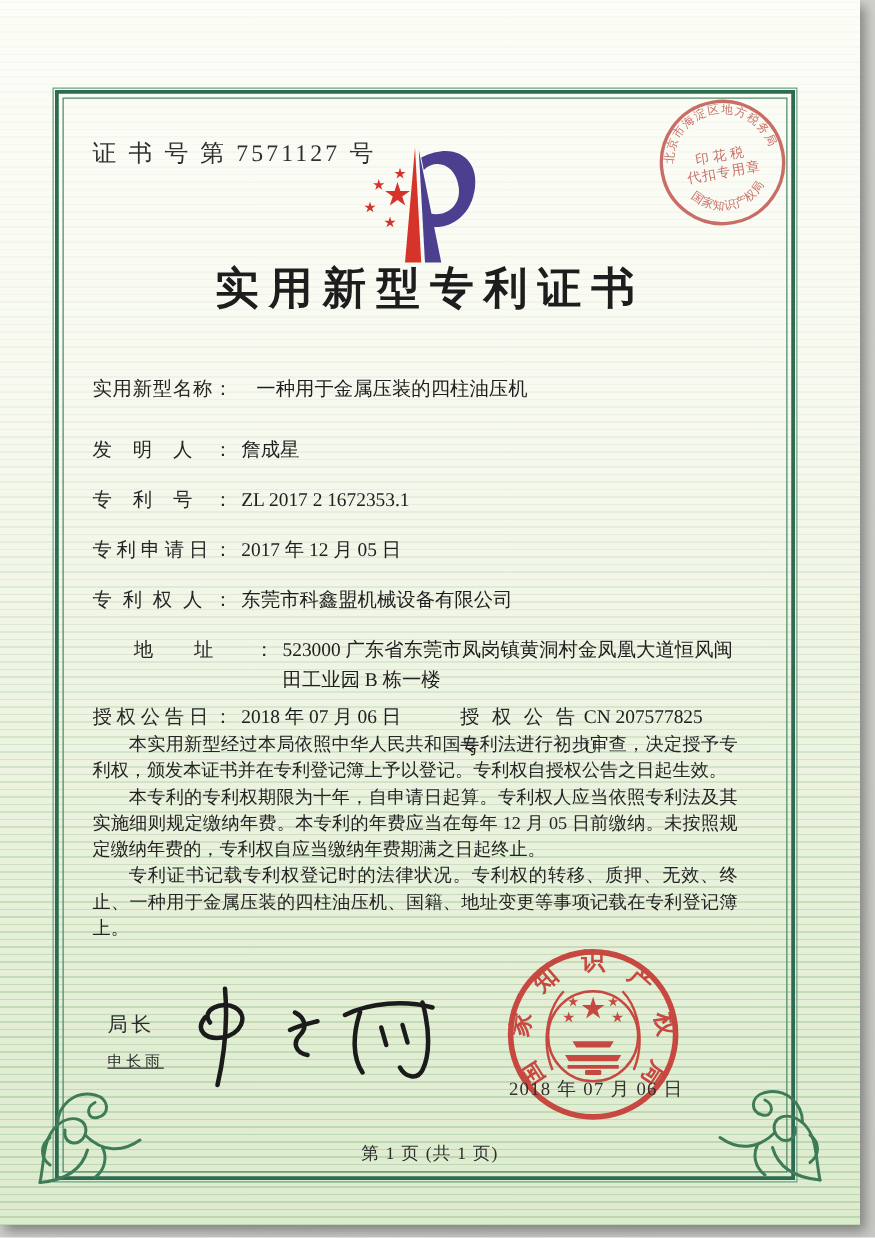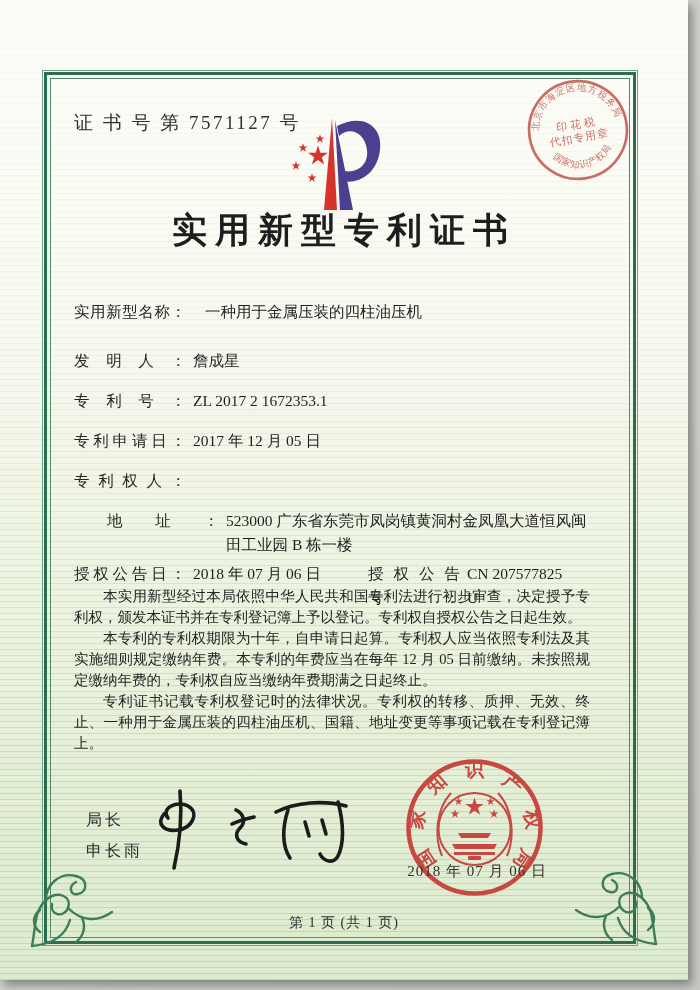--- a/index.html
+++ b/index.html
@@ -49,21 +49,21 @@
   }
   .f-value{flex:1;padding-left:7px;color:#1f1f1f;font-family:Liberation Serif, serif;}
   .grant-no-group{position:absolute;left:294px;top:0;display:flex;width:206px;}
   .grant-no-group .f-label{width:92px;}
   .body-text{
     position:absolute;left:74px;top:586px;width:516px;
     font-size:14.5px;line-height:21px;text-align:justify;color:#242424;
   }
   .body-text p{margin:0;text-indent:2em;}
   .sig-title{position:absolute;left:86px;top:810px;font-size:16px;letter-spacing:3px;color:#2b2b2b;}
-  .sig-name{position:absolute;left:86px;top:841px;font-size:16px;letter-spacing:3px;color:#2b2b2b;}
+  .sig-name{position:absolute;left:86px;top:841px;font-size:12px;letter-spacing:3px;color:#2b2b2b;text-decoration:underline;}
   .signature-svg{position:absolute;left:142px;top:786px;}
   .seal-svg{position:absolute;left:402px;top:755px;opacity:.88;}
   .seal-date{
     position:absolute;left:398px;top:862px;width:158px;text-align:center;
     font-size:15px;letter-spacing:1px;color:#35302e;
   }
   .tax-stamp{position:absolute;left:526px;top:78px;transform:rotate(-10deg);opacity:.85;}
   .ornament-left{position:absolute;left:26px;top:856px;}
   .ornament-right{position:absolute;left:570px;top:854px;transform:scaleX(-1);}
   .footer{
@@ -144,20 +144,21 @@
     <div class="field-row fr-3">
       <span class="f-label">专利号：</span>
       <span class="f-value">ZL 2017 2 1672353.1</span>
     </div>
     <div class="field-row fr-4">
       <span class="f-label">专利申请日：</span>
       <span class="f-value">2017 年 12 月 05 日</span>
     </div>
     <div class="field-row fr-5">
       <span class="f-label">专利权人：</span>
+      <span class="f-value">东莞市科鑫盟机械设备有限公司</span>
     </div>
     <div class="field-row fr-6">
       <span class="f-label">地址：</span>
       <span class="f-value">523000 广东省东莞市凤岗镇黄洞村金凤凰大道恒风闽田工业园 B 栋一楼</span>
     </div>
     <div class="field-row fr-7">
       <span class="f-label">授权公告日：</span>
       <span class="f-value">2018 年 07 月 06 日</span>
       <span class="grant-no-group">
         <span class="f-label">授权公告号：</span>

